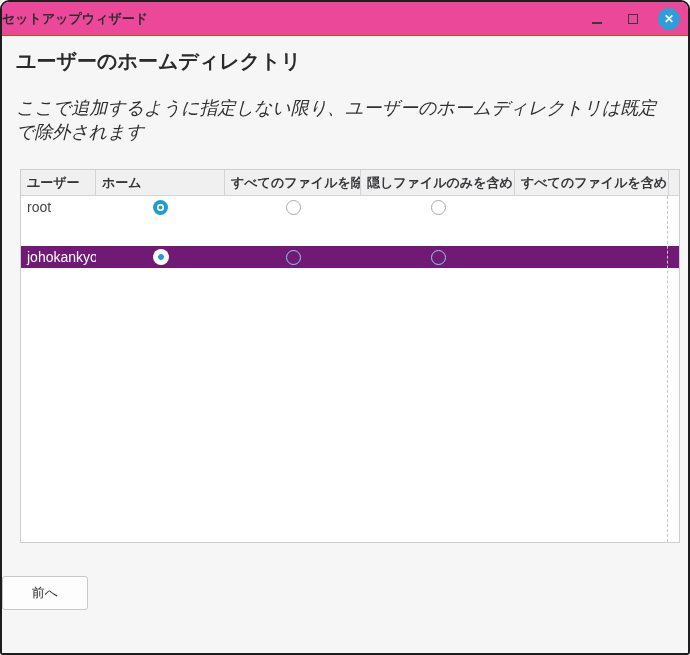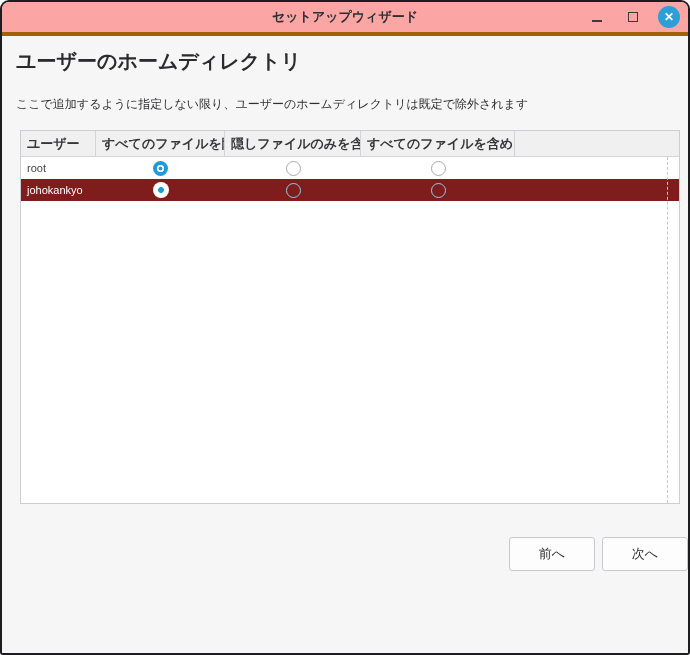--- a/index.html
+++ b/index.html
@@ -10,43 +10,43 @@
     border:2px solid #1d1d1f;
     border-radius:9px 9px 3px 3px;
     overflow:hidden;
     display:flex; flex-direction:column;
     background:#f6f6f7;
   }
 
   
   .titlebar {
     height:34px; flex:0 0 34px;
-    background:#fca5a5;
-    border-bottom:4px solid #a16207;
+    background:#ec4899;
+    border-bottom:1px solid #a16207;
     position:relative;
-    display:flex; align-items:center; justify-content:center;
+    display:flex; align-items:center; justify-content:flex-start;
   }
   .titlebar .title { font-size:13px; font-weight:bold; color:#2e2e30; }
   .win-controls {
     position:absolute; right:8px; top:0; height:100%;
     display:flex; align-items:center; gap:14px;
   }
   .winbtn { width:22px; height:22px; border:none; background:transparent; cursor:pointer;
             display:flex; align-items:center; justify-content:center; padding:0; }
   .min-glyph { width:10px; height:2px; background:#3a3a3c; margin-top:8px; }
   .max-glyph { width:10px; height:10px; border:1.5px solid #3a3a3c; background:transparent; }
   .close-btn { width:22px; height:22px; border-radius:50%; background:#2d9fd8;
                display:flex; align-items:center; justify-content:center; }
   .close-glyph { color:#ffffff; font-size:12px; font-weight:bold; line-height:1;
                  transform:translateY(-0.5px); }
 
   
   .content { flex:1; display:flex; flex-direction:column; background:#f6f6f7; }
   .page-heading { font-size:20px; font-weight:bold; color:#2b2b2d; margin:12px 14px 0; }
-  .page-subtitle { font-size:12px; color:#303032; margin:21px 14px 4px; }
+  .page-subtitle { font-size:18px; font-style:italic; color:#303032; margin:21px 14px 12px; }
 
   
   .table {
     margin:13px 12px 0 18px;
     width:660px; height:374px;
     background:#ffffff;
     border:1px solid #cdcdd1;
     display:flex; flex-direction:column;
     position:relative;
   }
@@ -70,25 +70,25 @@
   .tbody { flex:1; position:relative; background:#ffffff; }
   .dashed-sep {
     position:absolute; top:0; bottom:0; right:11px; width:0;
     border-left:1px dashed #c6c6ca;
     pointer-events:none;
   }
   .row {
     display:grid;
     grid-template-columns:75px 129px 136px 154px 154px 1fr;
     height:22px; align-items:center;
-    font-size:11px; color:#454548;
+    font-size:14px; color:#454548;
     background:#ffffff;
     cursor:pointer;
   }
-  .row.highlighted { background:#7f1d1d; color:#ffffff; }
+  .row.highlighted { background:#701a75; color:#ffffff;margin-top:28px; }
   .cell { padding:0 6px; white-space:nowrap; overflow:hidden; }
   .radio-cell { display:flex; align-items:center; justify-content:center; }
 
   .radio {
     width:15px; height:15px; border-radius:50%;
     border:1px solid #a9a9ae; background:#ffffff;
     cursor:pointer; padding:0;
   }
   .row.highlighted .radio { border:1px solid #8fcdec; background:transparent; }
   .radio.checked {
@@ -96,21 +96,21 @@
     background:radial-gradient(circle at 50% 50%, #1e9cd7 0 1.6px, #ffffff 2.2px 3.4px, #1e9cd7 4px);
   }
   .row.highlighted .radio.checked {
     width:16px; height:16px; border:none;
     background:radial-gradient(circle at 50% 50%, #1e9cd7 0 2.6px, #ffffff 3.2px);
   }
 
   
   .footer {
     margin-top:33px;
-    display:flex; justify-content:flex-end; gap:7px;
+    display:flex; justify-content:space-between; gap:7px;
   }
   .nav-button {
     width:86px; height:34px;
     background:#fdfdfd;
     border:1px solid #c8c8cc;
     border-radius:3px;
     font-size:13px; color:#2e2e30;
     font-family:inherit;
     cursor:pointer;
   }
@@ -135,20 +135,21 @@
     </div>
   </div>
 
   <div class="content">
     <h1 class="page-heading">ユーザーのホームディレクトリ</h1>
     <p class="page-subtitle">ここで追加するように指定しない限り、ユーザーのホームディレクトリは既定で除外されます</p>
 
     <div class="table">
       <div class="thead">
         <button class="th">ユーザー</button>
+        <button class="th">ホーム</button>
         <button class="th">すべてのファイルを除外</button>
         <button class="th">隠しファイルのみを含める</button>
         <button class="th">すべてのファイルを含める</button>
         <div class="th filler"></div>
       </div>
 
       <div class="tbody">
 
         <div class="row">
           <div class="cell">root</div>
@@ -177,17 +178,16 @@
           </div>
           <div></div>
         </div>
 
         <div class="dashed-sep"></div>
       </div>
     </div>
 
     <div class="footer">
       <button class="nav-button">前へ</button>
-      <button class="nav-button">次へ</button>
     </div>
   </div>
 
 </div>
 
 </body></html>

